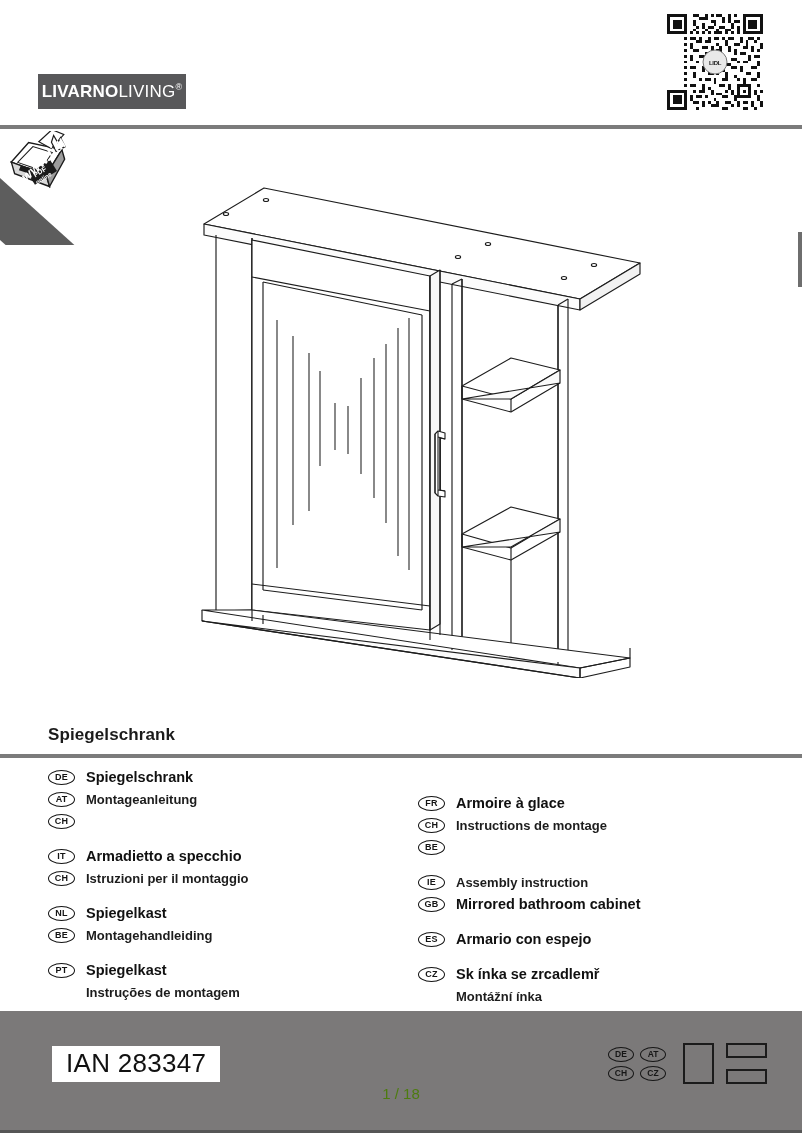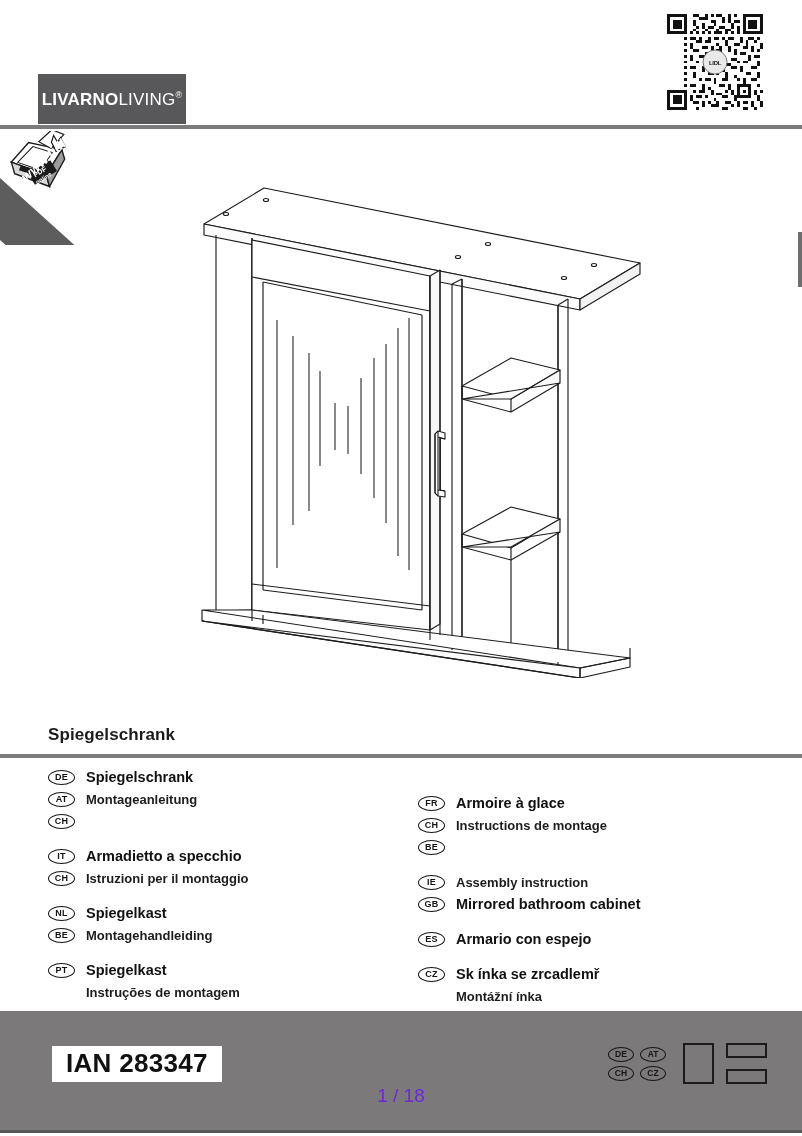--- a/index.html
+++ b/index.html
@@ -18,21 +18,21 @@
     overflow: hidden;
     background: #ffffff;
   }
 
   
   .brand-logo {
     position: absolute;
     left: 38px;
     top: 74px;
     width: 148px;
-    height: 50px;
+    height: 35px;
     background: #58585a;
     display: flex;
     align-items: center;
     justify-content: center;
   }
   .brand-logo .logo-text {
     color: #ffffff;
     font-size: 17px;
     letter-spacing: 0.2px;
     line-height: 1;
@@ -234,33 +234,33 @@
     height: 3px;
     background: #565656;
   }
   .ian-box {
     position: absolute;
     left: 52px;
     top: 1046px;
     background: #ffffff;
     padding: 3px 14px 4px 14px;
     font-size: 26px;
-    font-weight: bold;
+    font-weight: normal;
     color: #111111;
     letter-spacing: 0.3px;
     line-height: 1.12;
   }
   .page-indicator {
     position: absolute;
     left: 0;
     top: 1085px;
     width: 802px;
     text-align: center;
-    font-size: 19px;
-    color: #6d28d9;
+    font-size: 15px;
+    color: #4d7c0f;
   }
   .footer-badges {
     position: absolute;
     left: 608px;
     top: 1043px;
     display: flex;
     align-items: center;
   }
   .fb-codes {
     display: grid;

